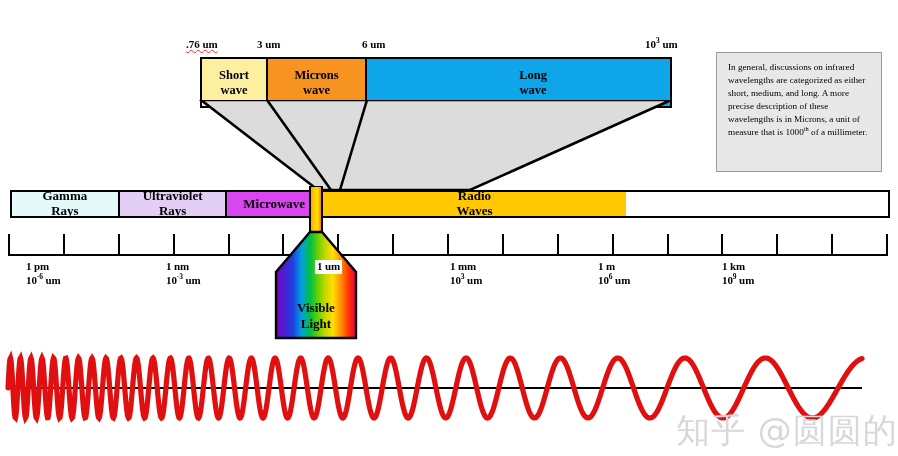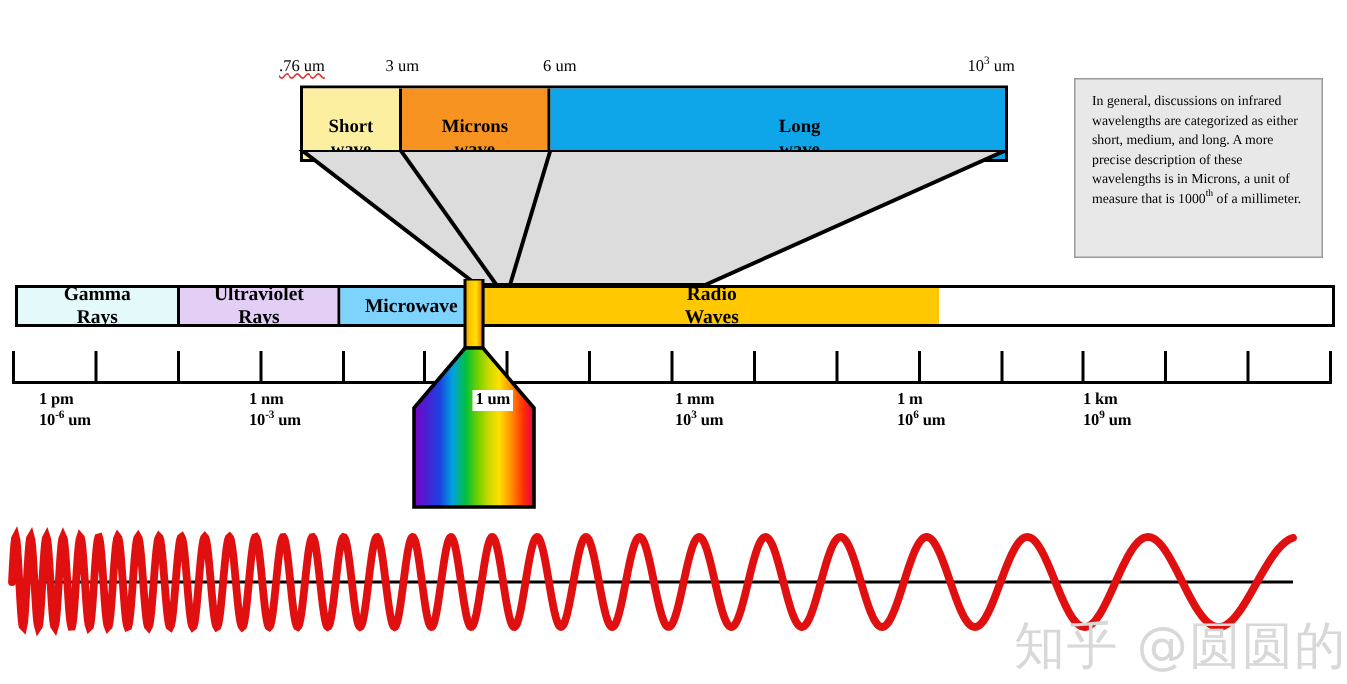--- a/index.html
+++ b/index.html
@@ -29,21 +29,21 @@
     color: #000;
     white-space: nowrap;
     line-height: 1.25;
     letter-spacing: -0.1px;
   }
   .tick-label sup { font-size: 7.5px; vertical-align: super; line-height: 0; }
 
   .ir-tick {
     position: absolute;
     font-size: 11px;
-    font-weight: normal;
+    font-weight: bold;
     color: #000;
     white-space: nowrap;
   }
   .ir-tick sup { font-size: 7.5px; vertical-align: super; line-height: 0; }
   .squiggle {
     text-decoration: underline;
     text-decoration-style: wavy;
     text-decoration-color: #e03030;
     text-decoration-thickness: 1px;
   }
@@ -52,21 +52,21 @@
   #ir-bar {
     position: absolute;
     left: 200px; top: 57px;
     width: 472px; height: 51px;
     border: 2px solid #000;
     display: flex;
   }
   .ir-seg {
     height: 100%;
     display: flex;
-    align-items: flex-end;
+    align-items: center;
     justify-content: center;
     text-align: center;
     font-size: 12.5px;
     font-weight: bold;
     color: #000;
     line-height: 1.15;
     border-right: 2px solid #000;
   }
   .ir-seg:last-child { border-right: none; }
 
@@ -192,21 +192,21 @@
 
   <div id="note"><span>In general, discussions on infrared wavelengths are categorized as either short, medium, and long.  A more precise description of these wavelengths is in Microns, a unit of measure that is 1000</span><sup>th</sup><span> of a millimeter.</span></div>
 
   <div id="spectrum">
     <div class="sp-seg" id="spseg0" style="width: 12.3%; background: rgb(228, 250, 250);">
       <span class="sp-label"><span>Gamma</span><br><span>Rays</span></span>
     </div>
     <div class="sp-seg" id="spseg2" style="width: 12.3%; background: rgb(227, 206, 245);">
       <span class="sp-label"><span>Ultraviolet</span><br><span>Rays</span></span>
     </div>
-    <div class="sp-seg" id="spseg4" style="width: 10.9%; background: #7dd3fc;">
+    <div class="sp-seg" id="spseg4" style="width: 10.9%; background: #d946ef;">
       <span class="sp-label">Microwave</span>
     </div>
     <div class="sp-seg" id="spseg5" style="width: 34.6%; background: rgb(255, 200, 0);">
       <span class="sp-label"><span>Radio</span><br><span>Waves</span></span>
     </div>
   </div>
 
   <div id="tickrow">
       <div class="tick-cell"></div>
       <div class="tick-cell"></div>
@@ -246,20 +246,23 @@
         <stop offset="0.30" stop-color="#FFC800"></stop>
         <stop offset="0.62" stop-color="#FFE000"></stop>
         <stop offset="1.00" stop-color="#F07000"></stop>
       </linearGradient>
     </defs>
 
     <polygon points="58,0 70,0 70,46 58,46" fill="url(#rainbow-neck)" stroke="#000000" stroke-width="2"></polygon>
 
     <polygon points="58,46 70,46 104,86 104,152 24,152 24,86" fill="url(#rainbow)" stroke="#000000" stroke-width="2.4"></polygon>
   </svg>
+  <div id="prism-text">
+    <span>Visible</span><br><span>Light</span>
+  </div>
 
   <div class="tick-label" style="left:26px;  top:260px;"><span>1 pm</span><br><span>10</span><sup>-6</sup><span> um</span></div>
   <div class="tick-label" style="left:166px; top:260px;"><span>1 nm</span><br><span>10</span><sup>-3</sup><span> um</span></div>
   <div class="tick-label" style="left:315px; top:260px; z-index:6; background:#ffffff; padding:0 2px;"><span>1 um</span></div>
   <div class="tick-label" style="left:450px; top:260px;"><span>1 mm</span><br><span>10</span><sup>3</sup><span> um</span></div>
   <div class="tick-label" style="left:598px; top:260px;"><span>1 m</span><br><span>10</span><sup>6</sup><span> um</span></div>
   <div class="tick-label" style="left:722px; top:260px;"><span>1 km</span><br><span>10</span><sup>9</sup><span> um</span></div>
 
   <svg id="wave" viewBox="0 0 898 126">
     <line x1="8" y1="58" x2="862" y2="58" stroke="#000000" stroke-width="2"></line>

